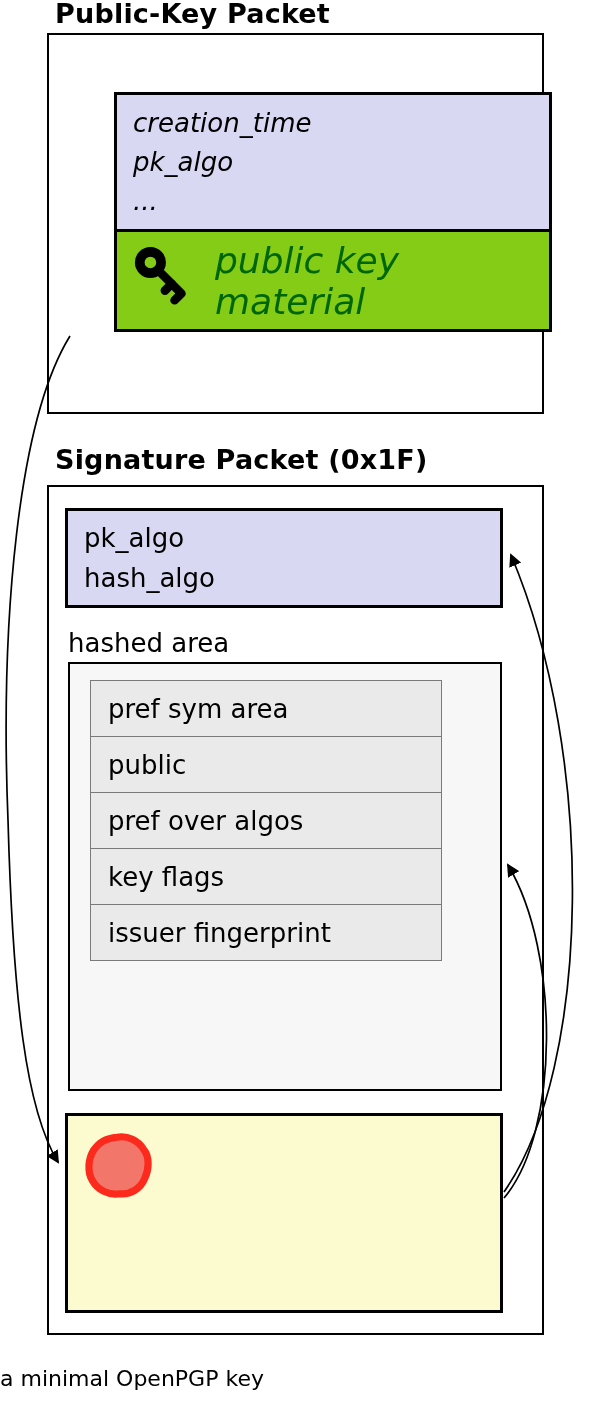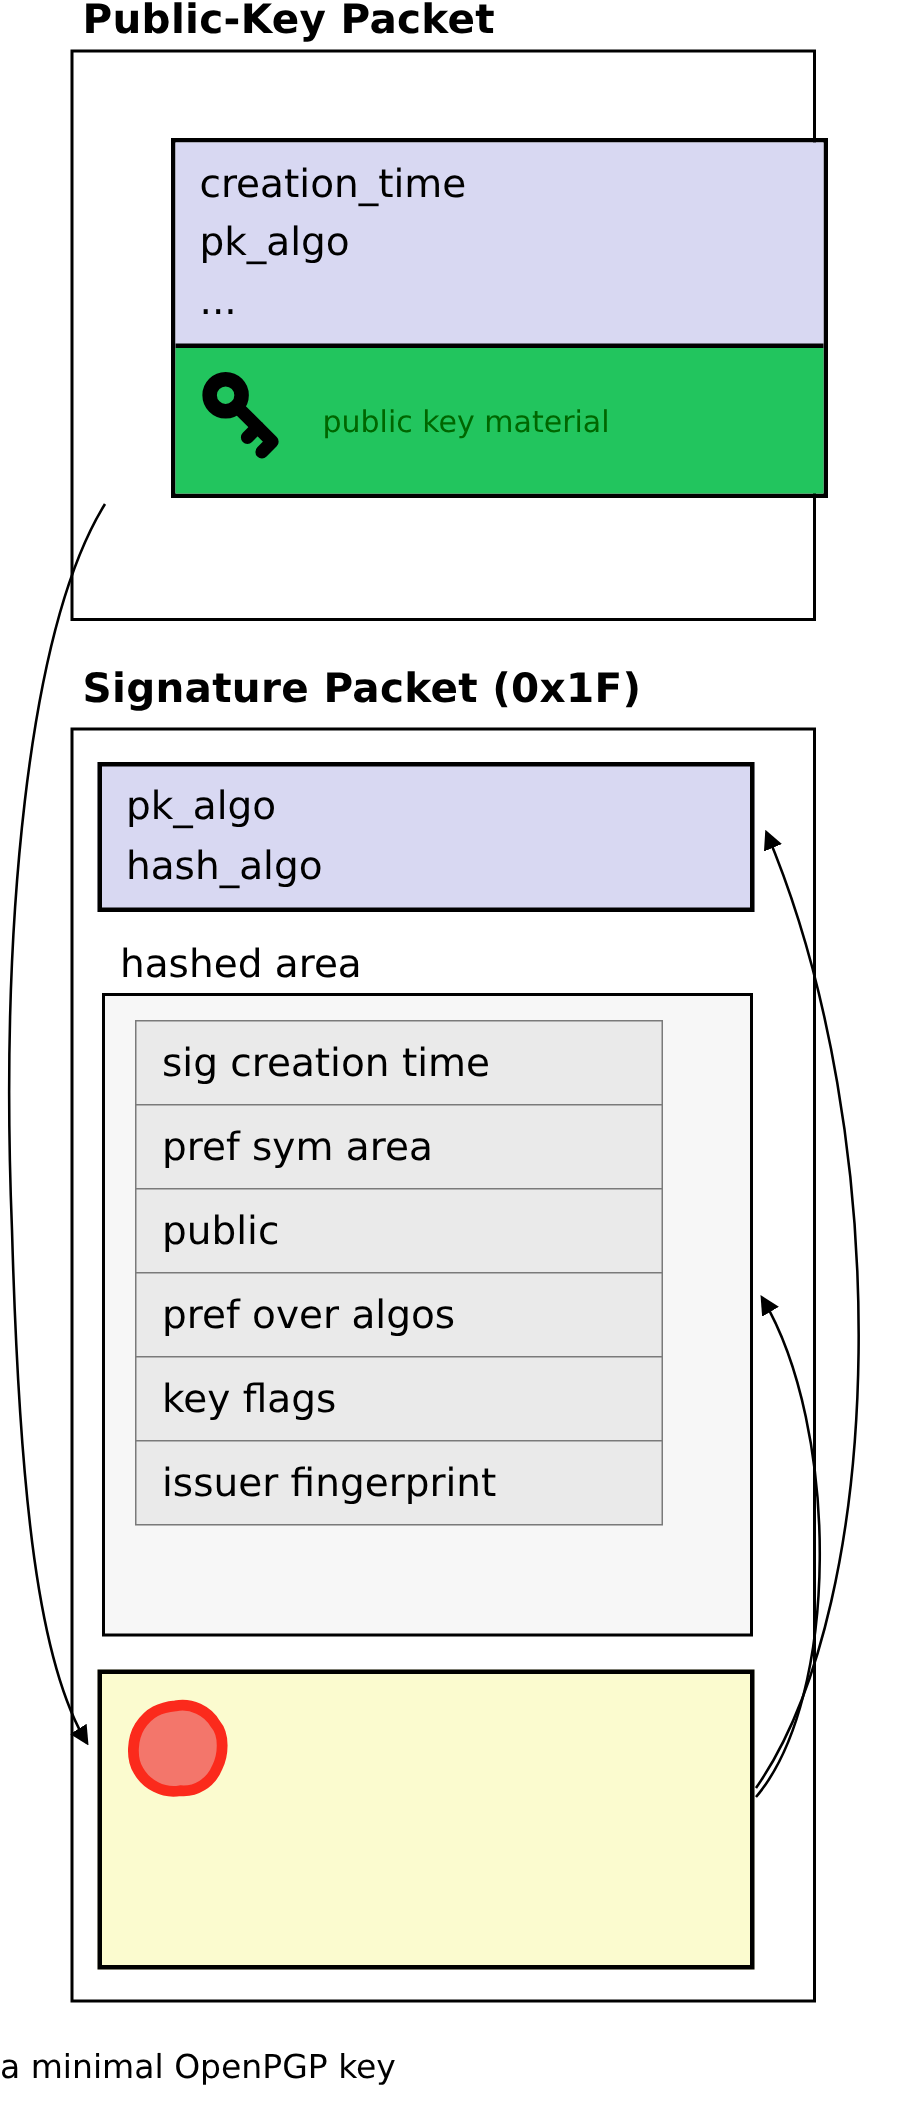--- a/index.html
+++ b/index.html
@@ -22,46 +22,47 @@
     position:absolute; left:47px; width:497px;
     border:2px solid #000; background:#fff;
   }
   .pk-outer  { top:33px;  height:381px; }
   .sig-outer { top:485px; height:850px; }
 
   
   .pk-inner {
     position:absolute; left:65px; top:57px; width:438px;
     border:3px solid #000;
+    font-style:italic;
   }
   .section-header {
     background:#d8d8f2;
     padding:9px 16px 8px 16px;
     font-size:26px; line-height:39px;
   }
   .pk-inner .section-header { border-bottom:3px solid #000; }
   .section-keymat {
-    background:#22c55e;
+    background:#84cc16;
     height:97px;
     display:flex; align-items:center;
     padding-left:12px; gap:18px;
-    color:#006600; font-size:20px;
+    color:#006600; font-size:36px;
   }
 
   
   .sig-header {
     position:absolute; left:65px; top:508px; width:438px; height:100px;
     border:3px solid #000;
     background:#d8d8f2;
     padding:7px 16px;
     font-size:26px; line-height:40px;
   }
 
   .hashed-label {
-    position:absolute; left:80px; top:628px;
+    position:absolute; left:68px; top:628px;
     font-size:26px;
   }
   .hashed-box {
     position:absolute; left:68px; top:662px; width:434px; height:429px;
     border:2px solid #000; background:#f7f7f7;
   }
   .subpackets {
     position:absolute; left:20px; top:16px; width:352px;
   }
   .subpacket-row {
@@ -127,21 +128,20 @@
 
   <div class="sig-header">
     <div>pk_algo</div>
     <div>hash_algo</div>
   </div>
 
   <div class="hashed-label">hashed area</div>
 
   <div class="hashed-box">
     <div class="subpackets">
-      <div class="subpacket-row">sig creation time</div>
       <div class="subpacket-row">pref sym area</div>
       <div class="subpacket-row">public</div>
       <div class="subpacket-row">pref over algos</div>
       <div class="subpacket-row">key flags</div>
       <div class="subpacket-row">issuer fingerprint</div>
     </div>
   </div>
 
   <div class="sig-box">
     <span class="seal">

